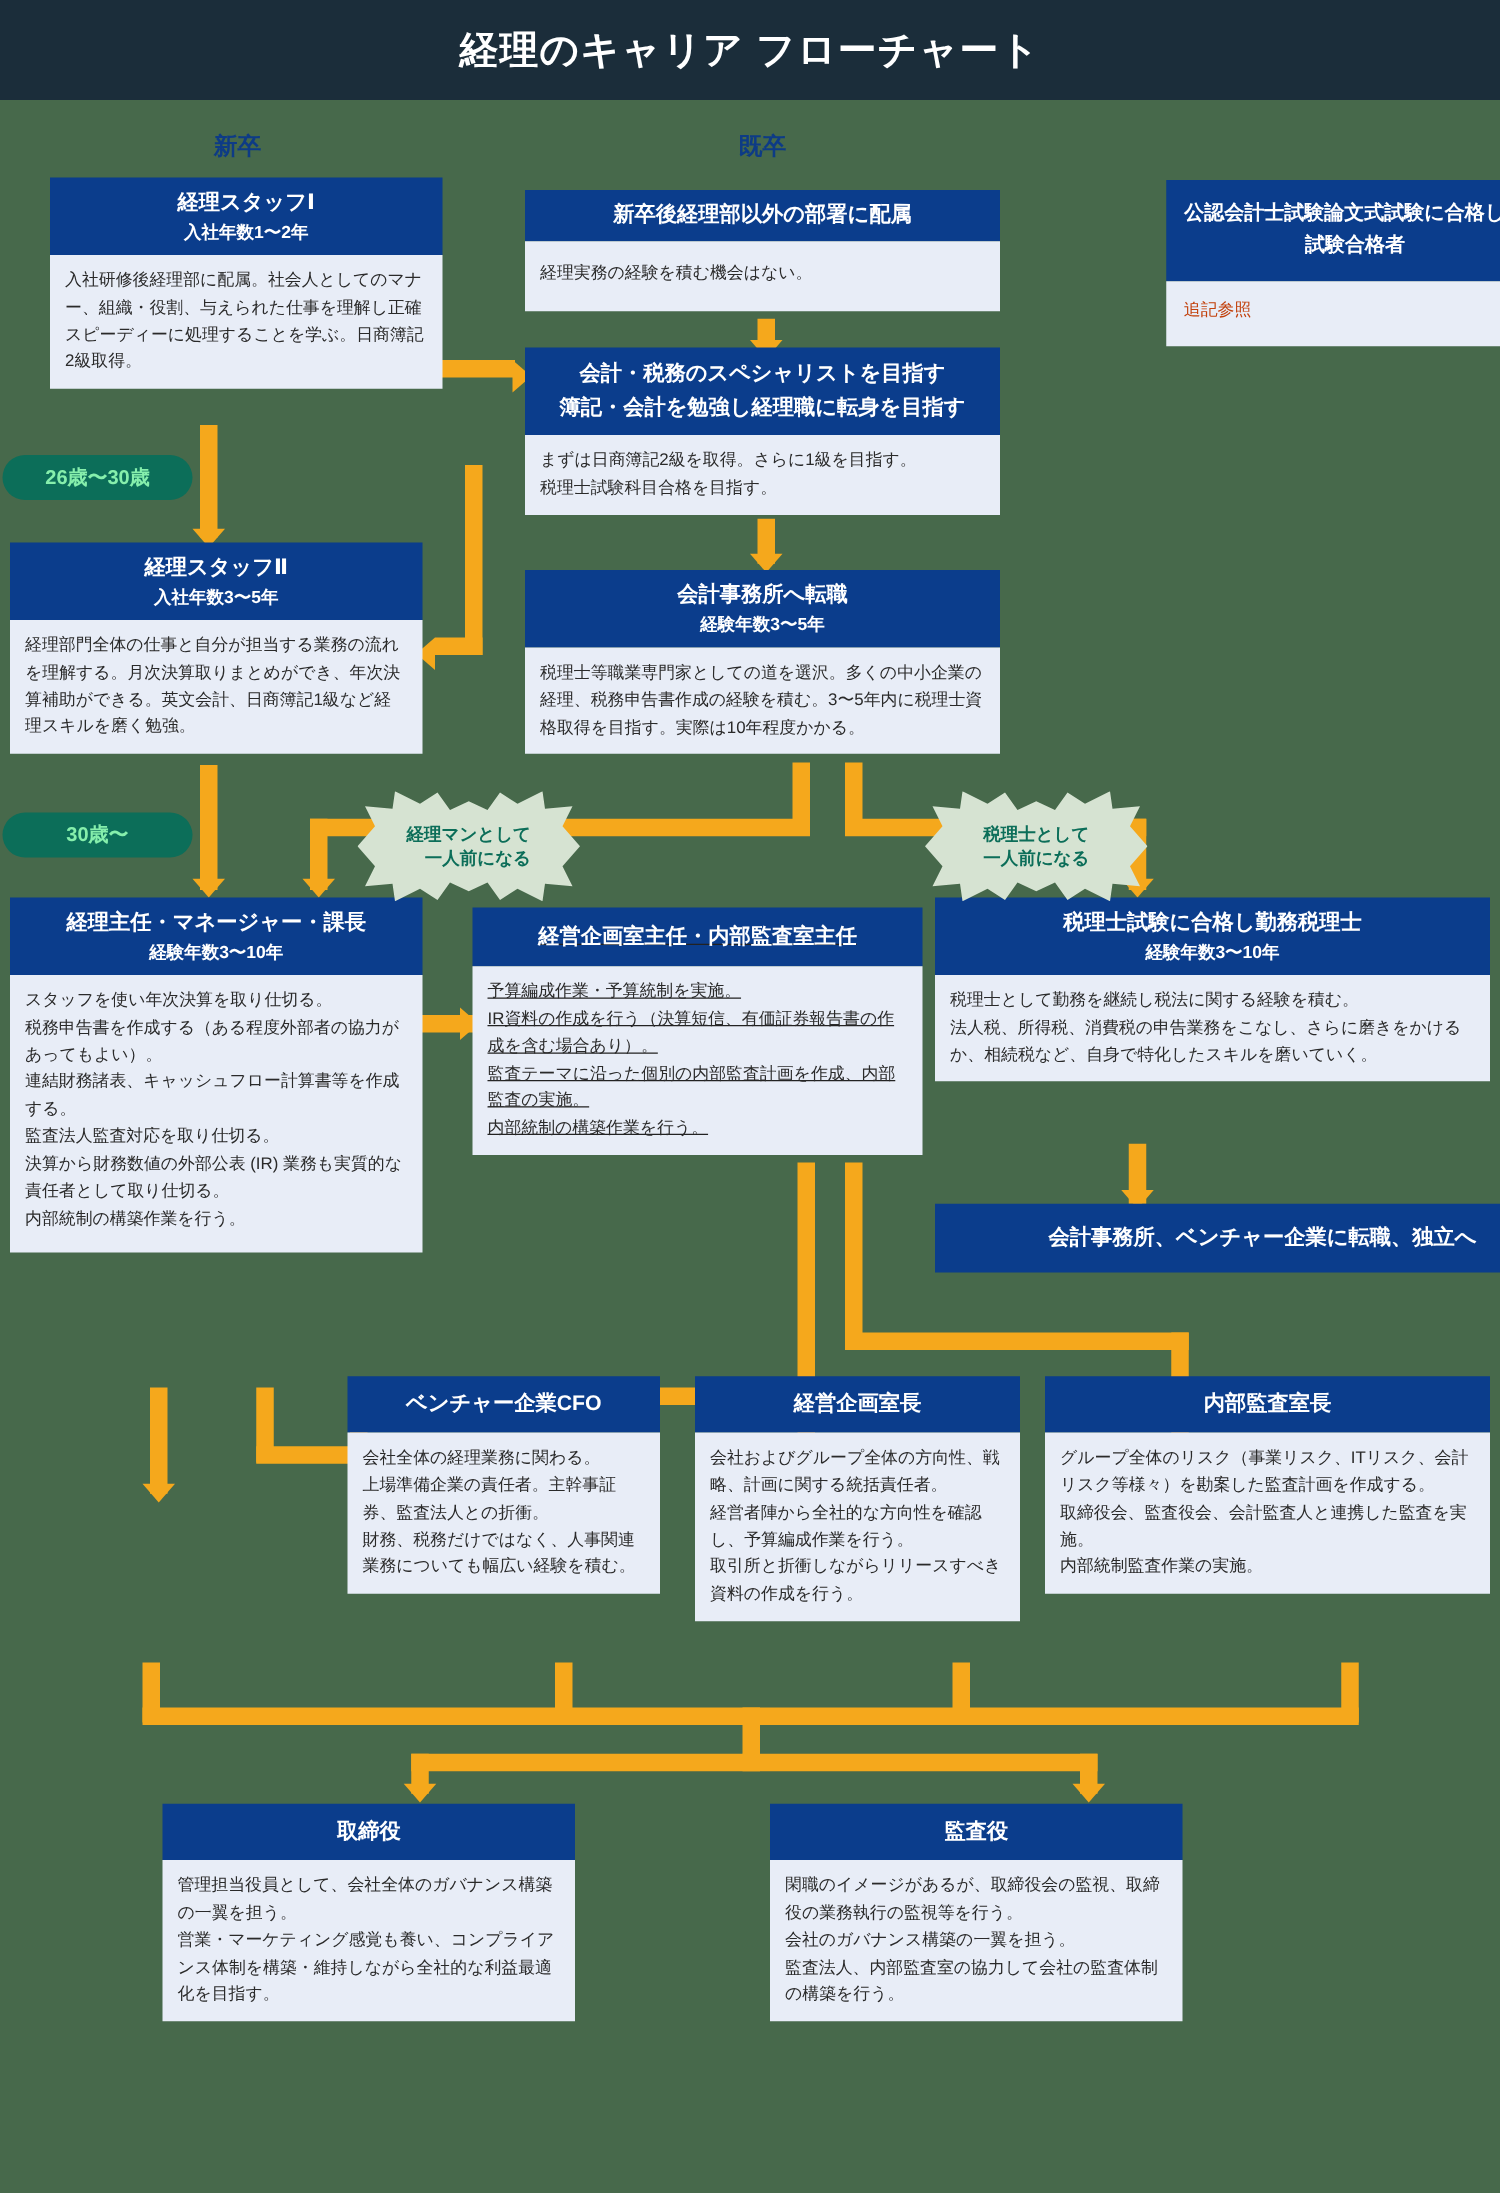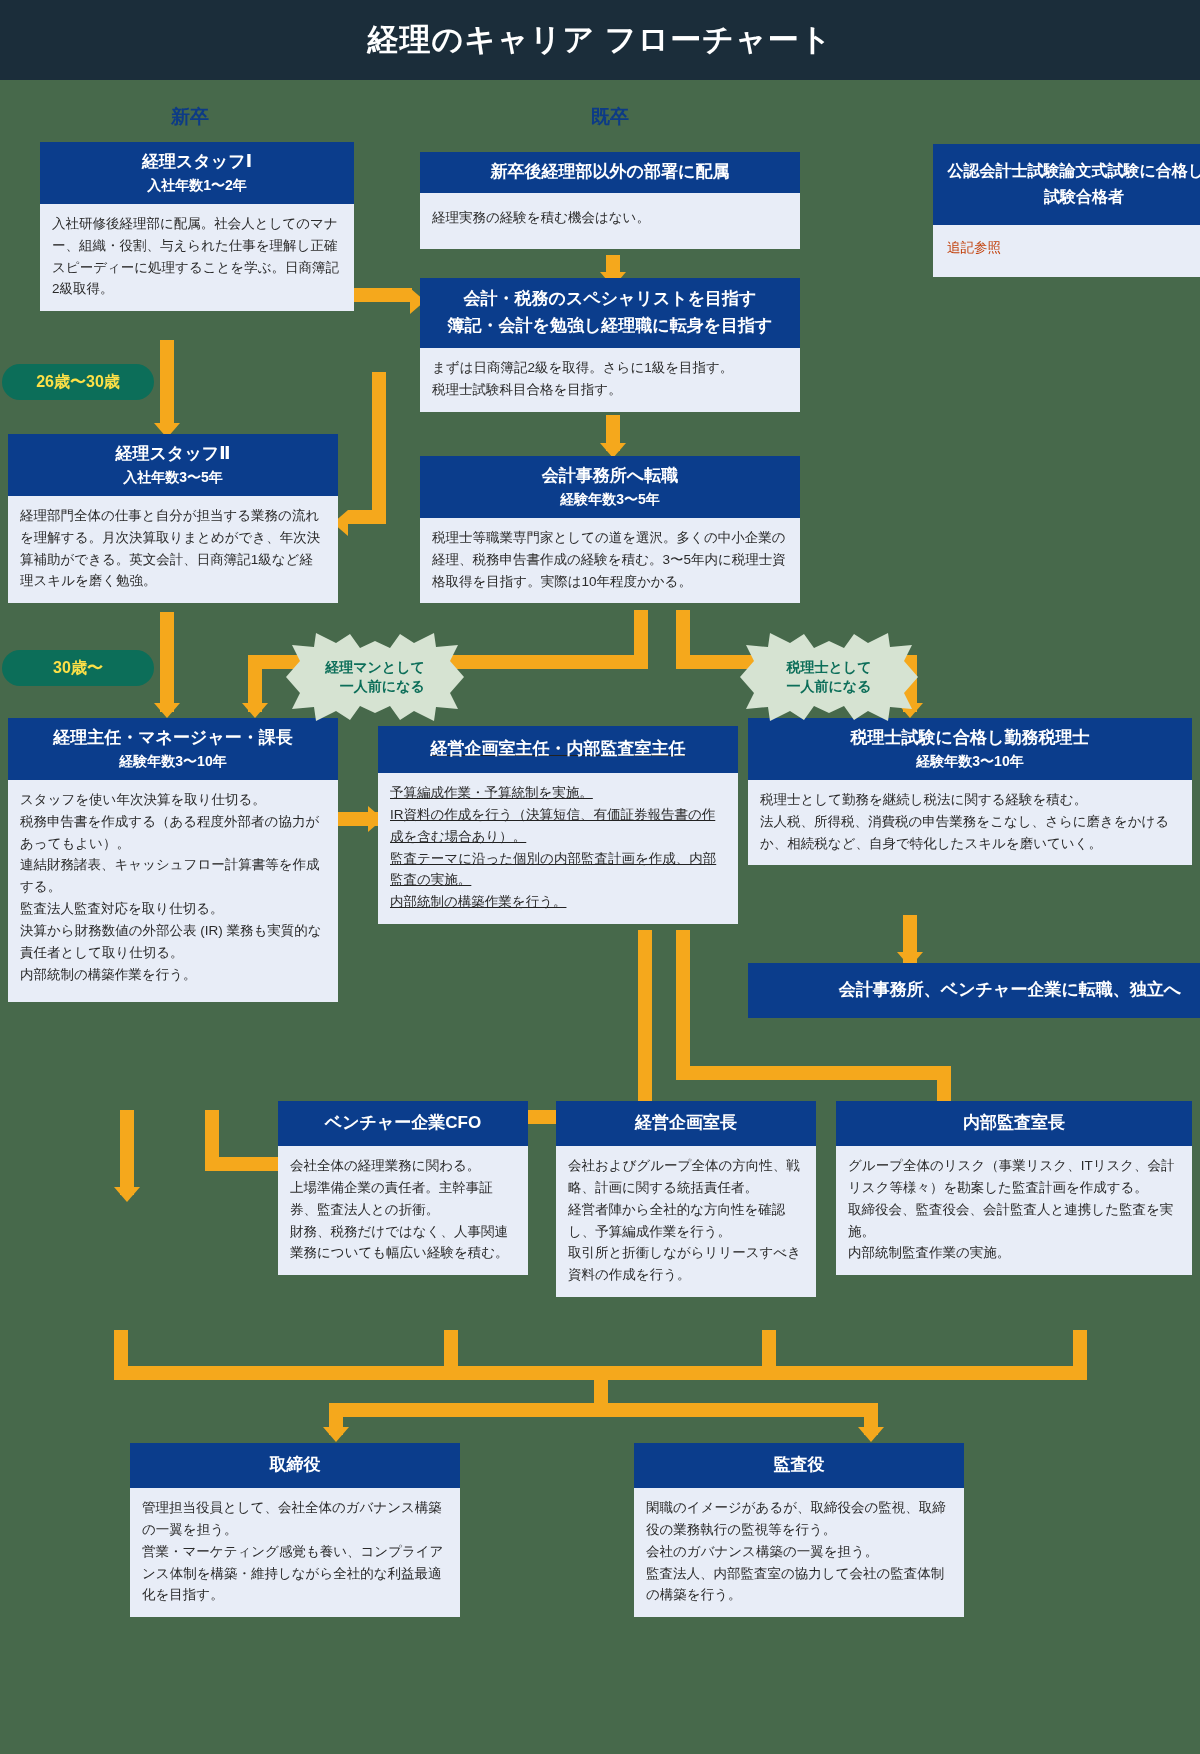--- a/index.html
+++ b/index.html
@@ -40,21 +40,21 @@
     padding:9px 12px 11px 12px;white-space:pre-line;
   }
   .card .bd.red{color:#c2410c;}
 
   
   .card.tall .hd{padding:14px 10px;}
   .card.tall .hd .t1{font-size:16px;line-height:1.65;}
 
   
   .pill{
-    position:absolute;background:#0c6e59;color:#fde047;border-radius:18px;
+    position:absolute;background:#0c6e59;color:#86efac;border-radius:18px;
     font-size:16px;font-weight:bold;display:flex;align-items:center;justify-content:center;
   }
 
   
   .burst{
     position:absolute;display:flex;align-items:center;justify-content:center;
     color:#0c6e59;font-size:14px;font-weight:bold;line-height:1.35;text-align:right;
   }
   .burst .poly{position:absolute;left:0;top:0;width:100%;height:100%;}
   .burst .txt{position:relative;z-index:2;white-space:pre-line;}
@@ -263,21 +263,21 @@
   </div>
 
   <div class="card" style="left:130px;top:1443px;width:330px;">
     <div class="hd" style="padding:11px 6px;">
       <span class="t1">取締役</span>
     </div>
     <div class="bd">管理担当役員として、会社全体のガバナンス構築の一翼を担う。
 営業・マーケティング感覚も養い、コンプライアンス体制を構築・維持しながら全社的な利益最適化を目指す。</div>
   </div>
 
-  <div class="card" style="left:634px;top:1443px;width:330px;">
+  <div class="card" style="left:616px;top:1443px;width:330px;">
     <div class="hd" style="padding:11px 6px;">
       <span class="t1">監査役</span>
     </div>
     <div class="bd">閑職のイメージがあるが、取締役会の監視、取締役の業務執行の監視等を行う。
 会社のガバナンス構築の一翼を担う。
 監査法人、内部監査室の協力して会社の監査体制の構築を行う。</div>
   </div>
 
   <div class="pill" style="left:2px;top:364px;width:152px;height:36px;">26歳〜30歳</div>
   <div class="pill" style="left:2px;top:650px;width:152px;height:36px;">30歳〜</div>

